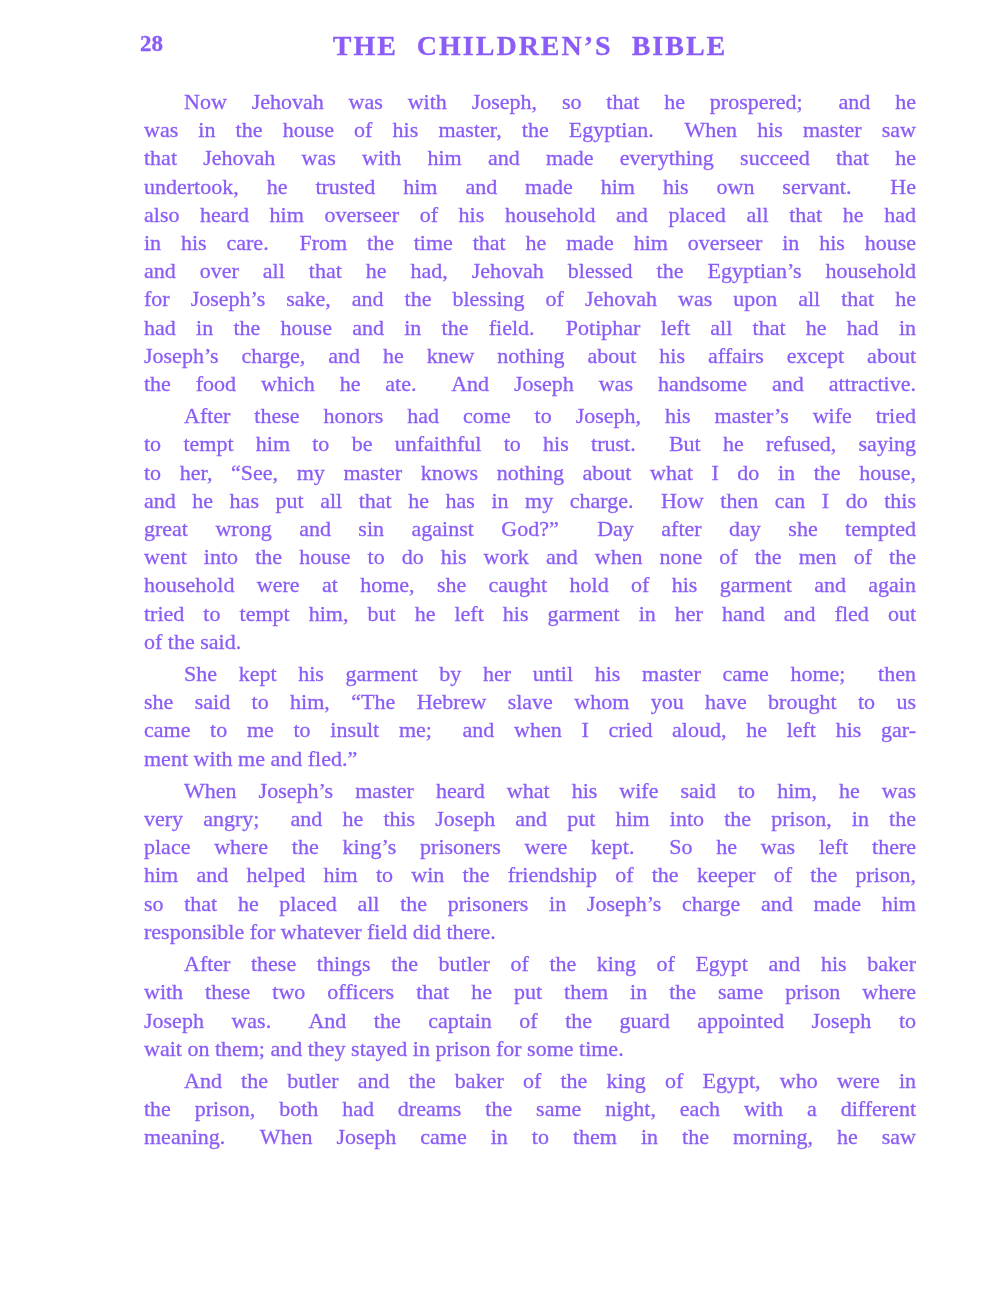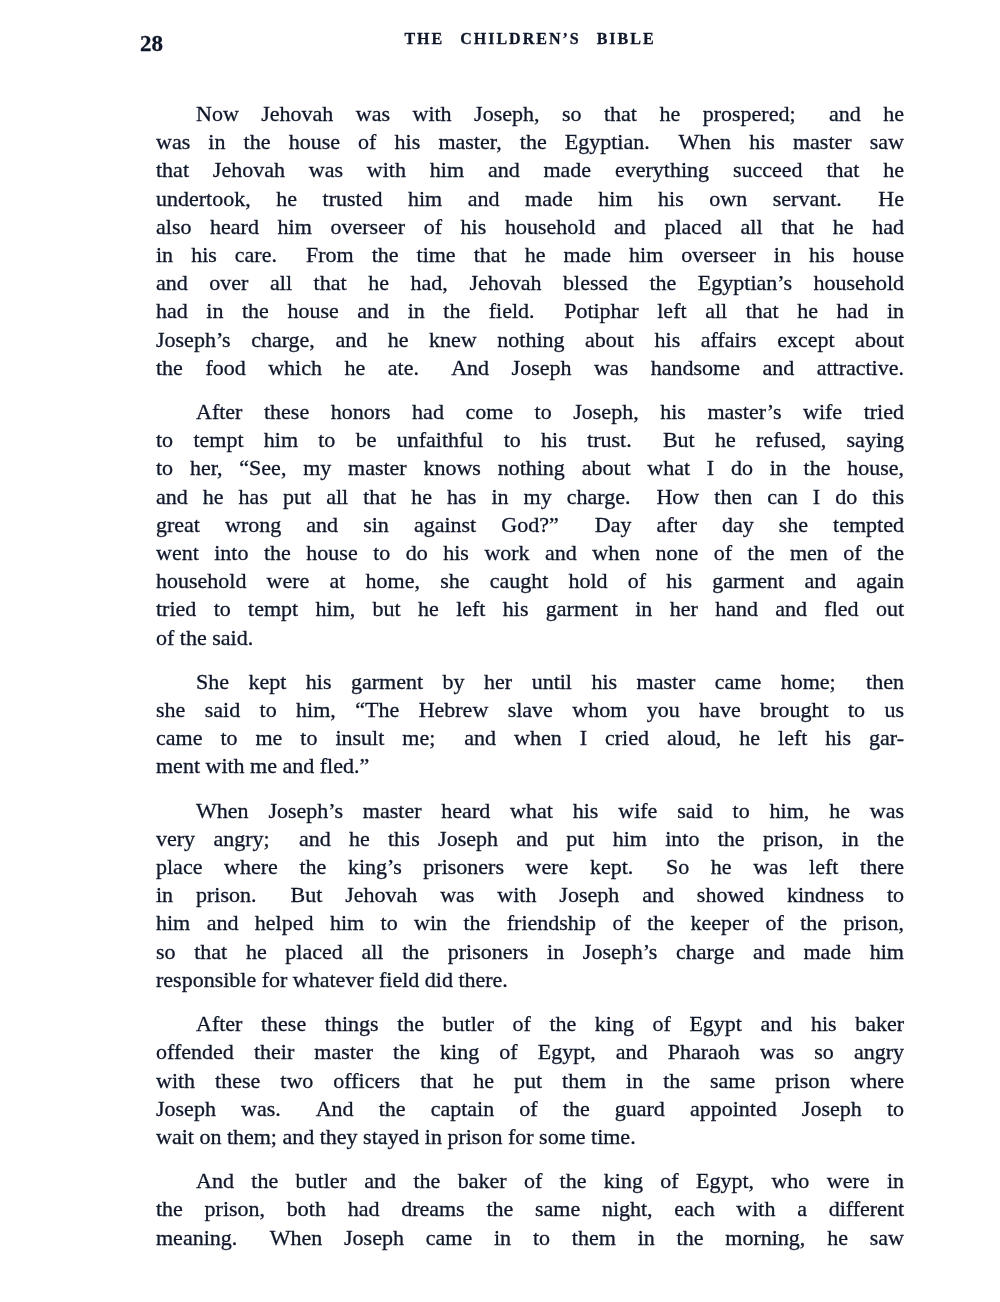--- a/index.html
+++ b/index.html
@@ -7,54 +7,54 @@
     padding: 0;
     background: #ffffff;
   }
   .page {
     position: relative;
     width: 1000px;
     height: 1302px;
     background: #ffffff;
     overflow: hidden;
     font-family: "Liberation Serif", "DejaVu Serif", serif;
-    color: #0f172a;
+    color: #8b5cf6;
     -webkit-text-stroke: 0.3px currentColor;
   }
   .running-header {
     position: absolute;
     top: 30px;
     left: 140px;
     width: 780px;
     height: 30px;
   }
   .page-number {
     position: absolute;
     left: 0;
     top: 1px;
     font-size: 23px;
     font-weight: 700;
   }
   .header-title {
     display: block;
     text-align: center;
-    font-size: 16px;
+    font-size: 28px;
     font-weight: 700;
     letter-spacing: 2px;
     word-spacing: 10px;
   }
   .body-text {
     position: absolute;
     top: 84px;
     left: 140px;
     width: 780px;
     font-size: 22px;
     line-height: 28.2px;
   }
-  .paragraph { margin: 16px; }
+  .paragraph { margin: 4px; }
   .line {
     text-align: justify;
     text-align-last: justify;
   }
   .line.rag {
     text-align-last: left;
   }
   .line.first {
     text-indent: 40px;
   }
@@ -69,20 +69,21 @@
   </div>
   <div class="body-text" id="body-text">
       <div class="paragraph">
         <div class="line first">Now Jehovah was with Joseph, so that he prospered;  and he</div>
         <div class="line">was in the house of his master, the Egyptian.  When his master saw</div>
         <div class="line">that Jehovah was with him and made everything succeed that he</div>
         <div class="line">undertook, he trusted him and made him his own servant.  He</div>
         <div class="line">also heard him overseer of his household and placed all that he had</div>
         <div class="line">in his care.  From the time that he made him overseer in his house</div>
         <div class="line">and over all that he had, Jehovah blessed the Egyptian’s household</div>
+        <div class="line">for Joseph’s sake, and the blessing of Jehovah was upon all that he</div>
         <div class="line">had in the house and in the field.  Potiphar left all that he had in</div>
         <div class="line">Joseph’s charge, and he knew nothing about his affairs except about</div>
         <div class="line">the food which he ate.  And Joseph was handsome and attractive.</div>
       </div>
       <div class="paragraph">
         <div class="line first">After these honors had come to Joseph, his master’s wife tried</div>
         <div class="line">to tempt him to be unfaithful to his trust.  But he refused, saying</div>
         <div class="line">to her, “See, my master knows nothing about what I do in the house,</div>
         <div class="line">and he has put all that he has in my charge.  How then can I do this</div>
         <div class="line">great wrong and sin against God?”  Day after day she tempted</div>
@@ -94,28 +95,26 @@
       <div class="paragraph">
         <div class="line first">She kept his garment by her until his master came home;  then</div>
         <div class="line">she said to him, “The Hebrew slave whom you have brought to us</div>
         <div class="line">came to me to insult me;  and when I cried aloud, he left his gar-</div>
         <div class="line rag">ment with me and fled.”</div>
       </div>
       <div class="paragraph">
         <div class="line first">When Joseph’s master heard what his wife said to him, he was</div>
         <div class="line">very angry;  and he this Joseph and put him into the prison, in the</div>
         <div class="line">place where the king’s prisoners were kept.  So he was left there</div>
-        <div class="line">in prison.  But Jehovah was with Joseph and showed kindness to</div>
         <div class="line">him and helped him to win the friendship of the keeper of the prison,</div>
         <div class="line">so that he placed all the prisoners in Joseph’s charge and made him</div>
         <div class="line rag">responsible for whatever field did there.</div>
       </div>
       <div class="paragraph">
         <div class="line first">After these things the butler of the king of Egypt and his baker</div>
-        <div class="line">offended their master the king of Egypt, and Pharaoh was so angry</div>
         <div class="line">with these two officers that he put them in the same prison where</div>
         <div class="line">Joseph was.  And the captain of the guard appointed Joseph to</div>
         <div class="line rag">wait on them; and they stayed in prison for some time.</div>
       </div>
       <div class="paragraph">
         <div class="line first">And the butler and the baker of the king of Egypt, who were in</div>
         <div class="line">the prison, both had dreams the same night, each with a different</div>
         <div class="line">meaning.  When Joseph came in to them in the morning, he saw</div>
       </div>
     </div>

